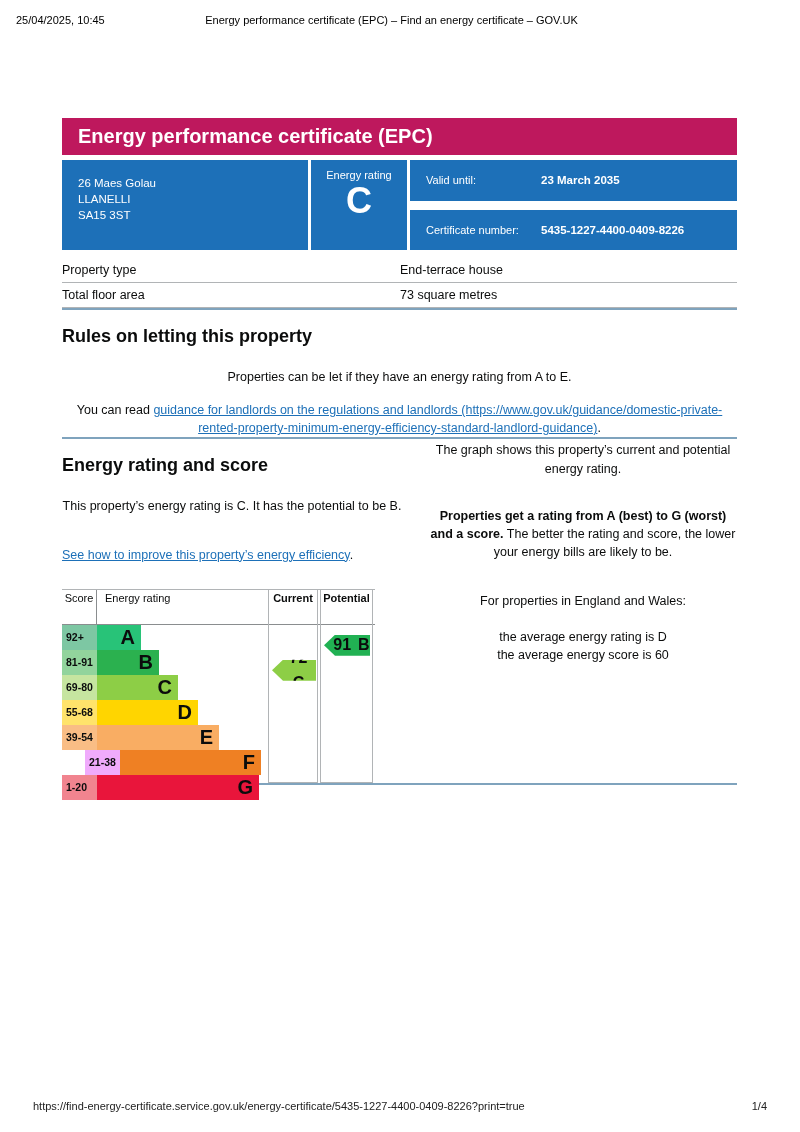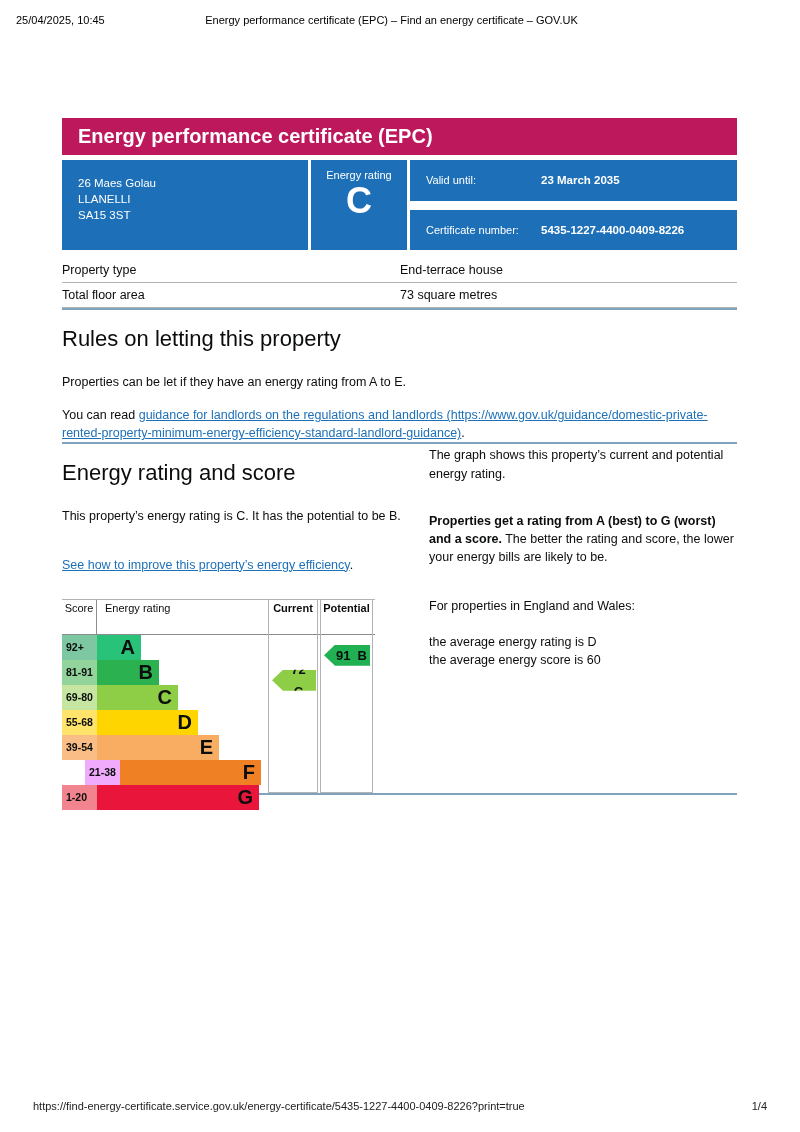--- a/index.html
+++ b/index.html
@@ -39,22 +39,22 @@
 
   .prop-table { margin-top: 8px; }
   .prop-row { display: flex; height: 25px; align-items: center; border-bottom: 1px solid #b1b4b6; font-size: 12.5px; }
   .prop-row .k { width: 338px; }
 
   hr.sec { border: none; border-top: 2px solid #7fa3bd; margin: 0; }
   .hr1 { margin-top: 11px; }
   .hr2 { margin-top: 25px; }
   .hr3 { margin-top: 16px; }
 
-  h2.sec-h { font-size: 22px; font-weight: normal; margin-top: 16px; }
-  .body-t { font-size: 12.5px; line-height: 1.45; }
+  h2.sec-h { font-size: 18px; font-weight: bold; margin-top: 16px; }
+  .body-t { font-size: 12.5px; line-height: 1.45; text-align: center; }
   .rules-p1 { margin-top: 21px; }
   .rules-p2 { margin-top: 15px; }
   a.lnk { color: #1d70b8; text-decoration: underline; }
 
   .two-col { display: flex; gap: 27px; margin-top: 0; align-items: flex-start; }
   .col-l { width: 340px; }
   .col-r { flex: 1; }
   .col-l .para { margin-top: 21px; }
   .col-l .imp { margin-top: 30px; display: inline-block; }
   .col-r .p1 { margin-top: 2px; }
@@ -66,21 +66,21 @@
   .chart { position: relative; width: 313px; height: 194px; margin-top: 25px; font-size: 11px; }
   .chart-head { display: flex; height: 36px; border-top: 1px solid #b1b4b6; border-bottom: 1px solid #8a8d8f; font-weight: normal; }
   .chart-head .h-score { width: 35px; text-align: center; border-right: 1px solid #8a8d8f; line-height: 17px; }
   .chart-head .h-rating { padding-left: 8px; line-height: 17px; }
   .band-row { display: flex; height: 25px; }
   .score-cell { width: 35px; display: flex; align-items: center; padding-left: 4px; font-weight: bold; font-size: 10.5px; }
   .band-bar { display: flex; align-items: center; justify-content: flex-end; padding-right: 6px; font-weight: bold; font-size: 20px; color: #0b0c0c; }
   .cp-box { position: absolute; top: 0; bottom: 0; border: 1px solid #b1b4b6; background: #fff0; text-align: center; font-weight: bold; padding-top: 2px; }
   .cur-box { left: 206px; width: 50px; }
   .pot-box { left: 258px; width: 53px; }
-  .arrow { position: absolute; height: 21px; display: flex; align-items: center; justify-content: center; gap: 7px; font-weight: bold; font-size: 13px; color: #0b0c0c; clip-path: polygon(0 50%, 11px 0, 100% 0, 100% 100%, 11px 100%); padding-left: 9px; }
+  .arrow { position: absolute; height: 21px; display: flex; align-items: center; justify-content: center; gap: 7px; font-weight: bold; font-size: 16px; color: #0b0c0c; clip-path: polygon(0 50%, 11px 0, 100% 0, 100% 100%, 11px 100%); padding-left: 9px; }
   .cur-arrow { left: 210px; width: 44px; flex-direction: column; }
   .pot-arrow { left: 262px; width: 46px; }
 
   .print-footer { position: absolute; bottom: 20px; left: 33px; right: 33px; font-size: 11px; color: #222; }
   .print-footer .pg { position: absolute; right: 0; top: 0; }
 </style>
 </head>
 <body>
 
 <div class="print-header">

